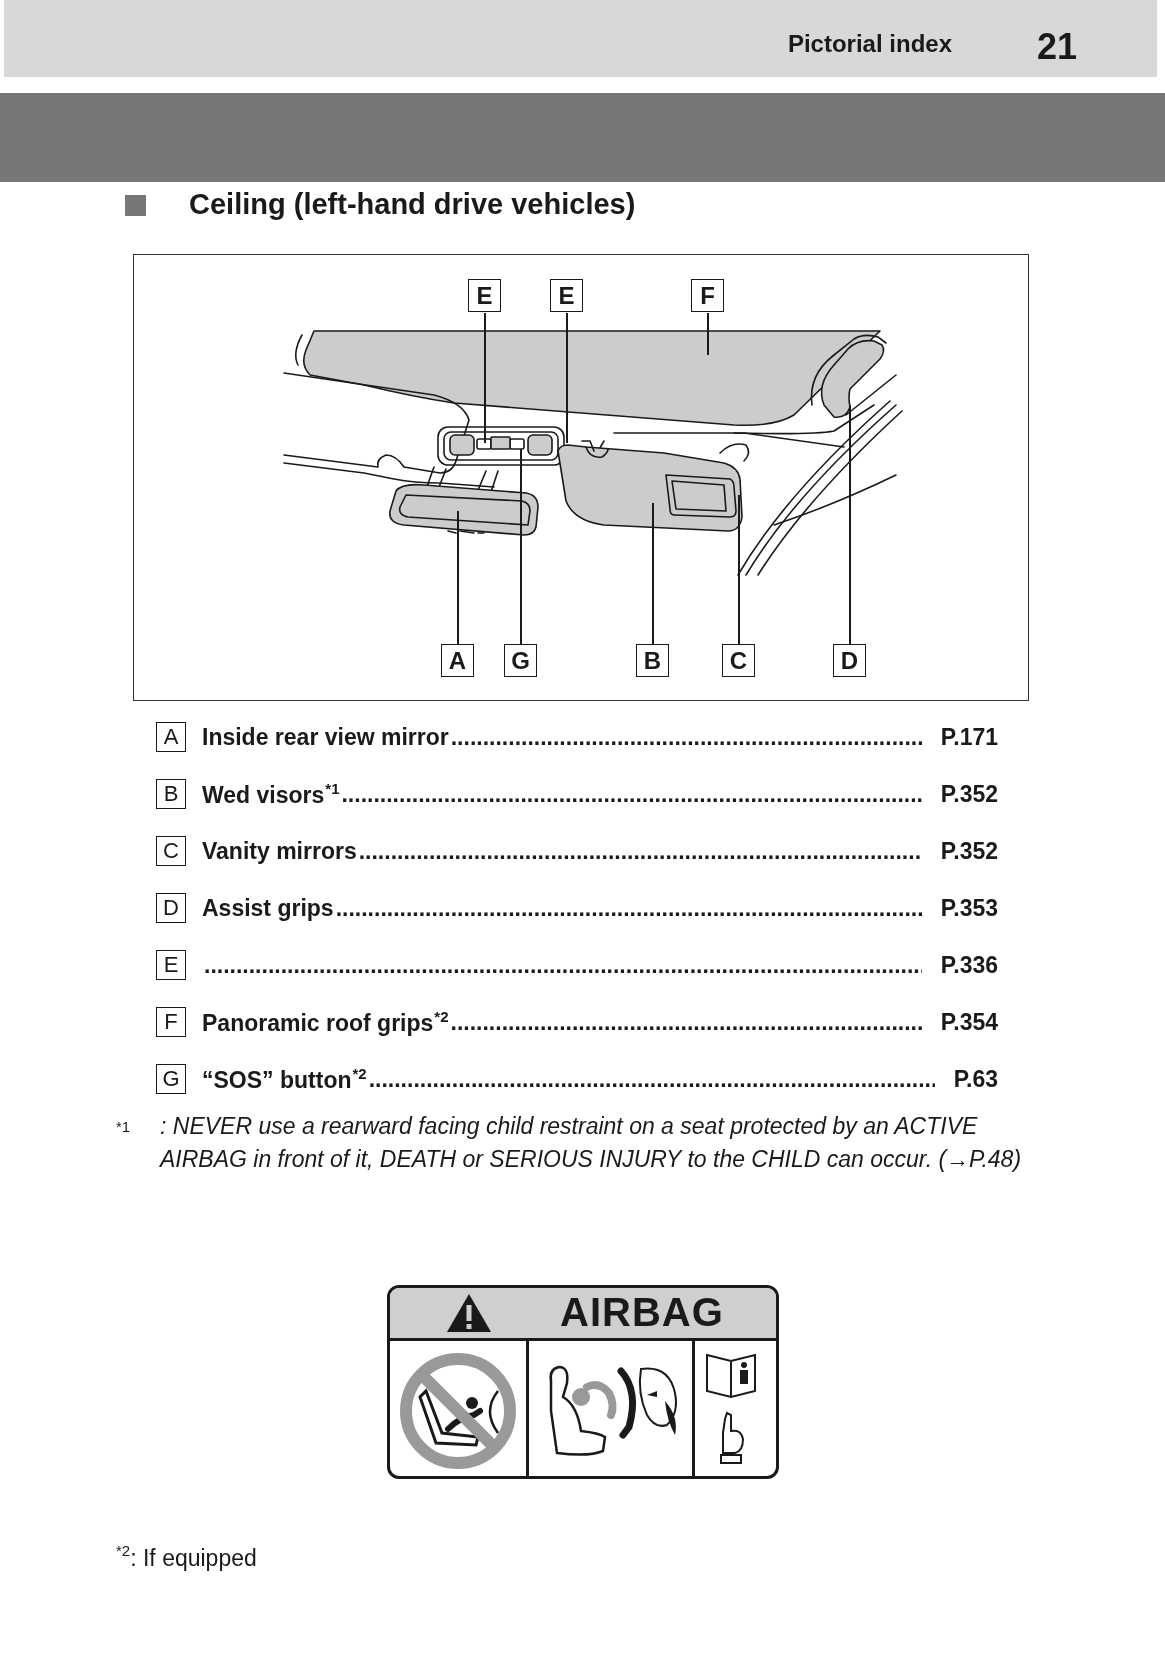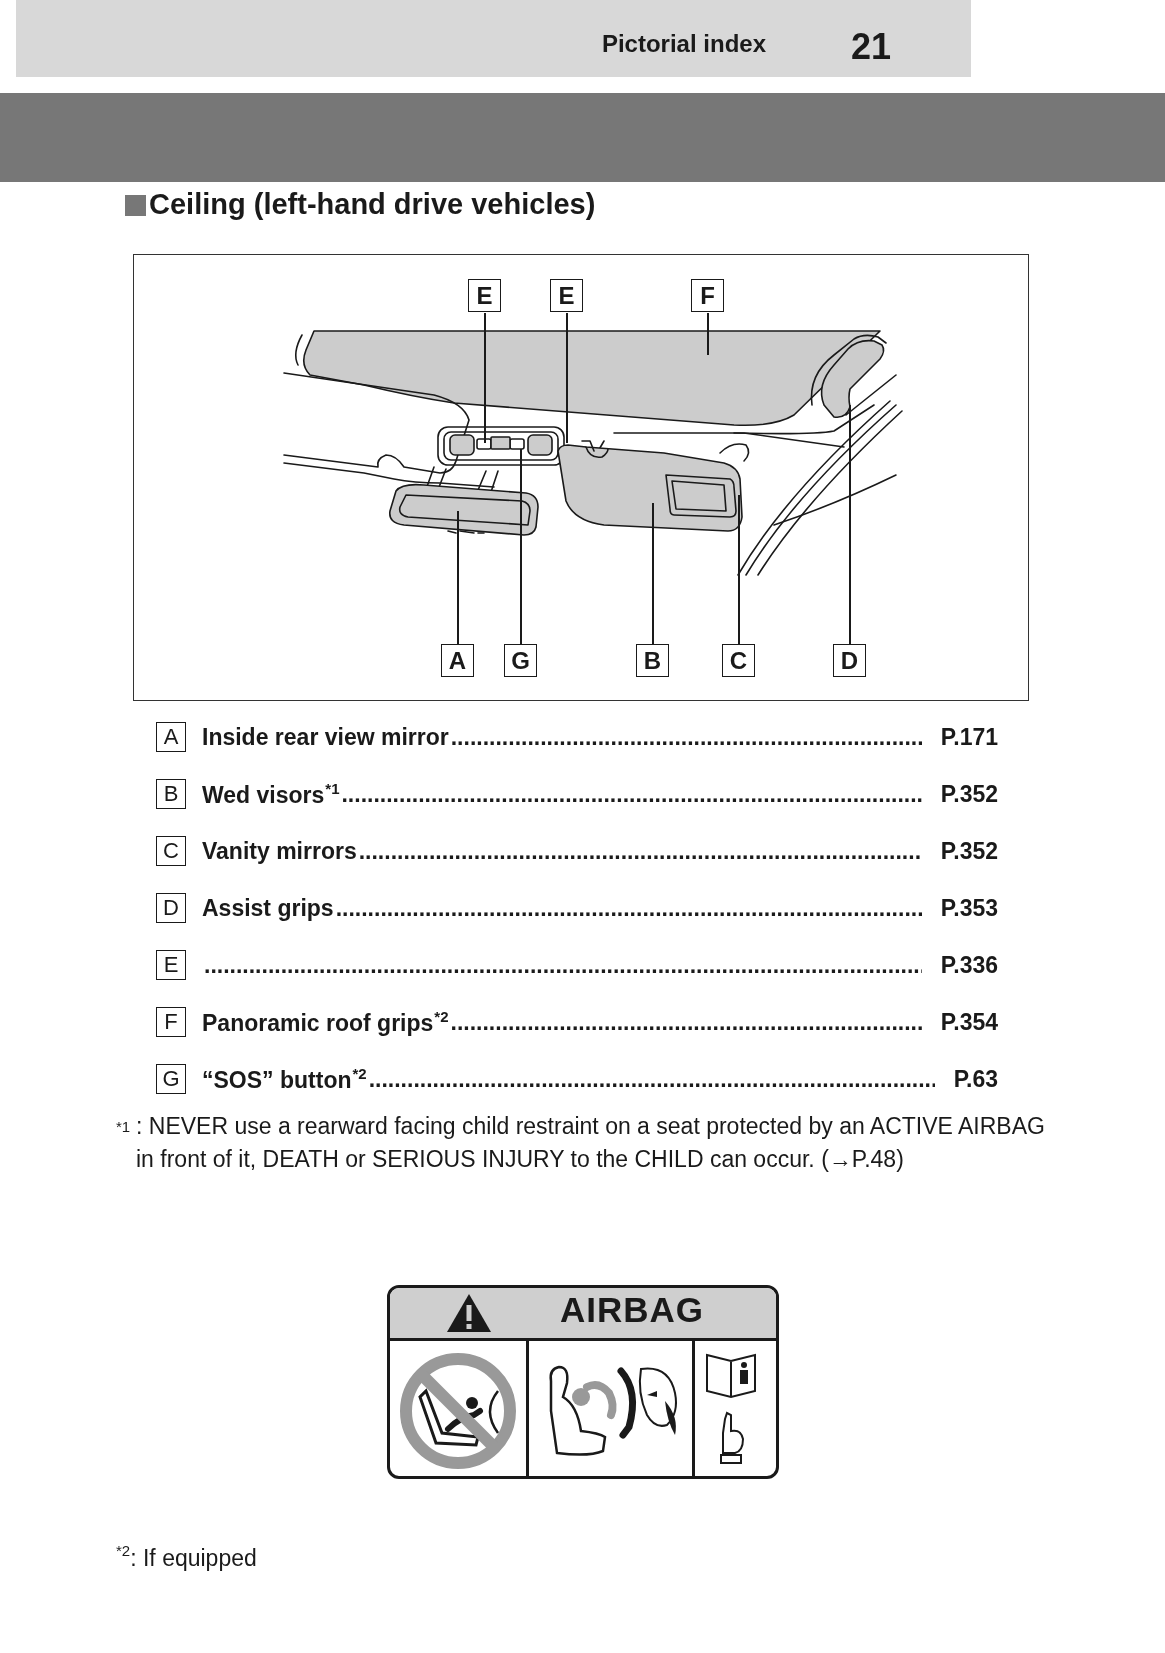--- a/index.html
+++ b/index.html
@@ -1,43 +1,43 @@
 <!DOCTYPE html>
 <html><head>
 <meta charset="utf-8">
 <style>
   html, body { margin:0; padding:0; background:#ffffff; }
   body { width:1165px; height:1653px; position:relative; overflow:hidden;
          font-family:"Liberation Sans", sans-serif; color:#1a1a1a; }
-  .top-band { position:absolute; left:16px; top:0; width:955px; height:77px; background:#d8d8d8; }
+  .top-band { position:absolute; left:4px; top:0; width:1153px; height:77px; background:#d8d8d8; }
   .section-title { position:absolute; right:205px; top:30px; font-size:24px; font-weight:bold; }
   .page-num { position:absolute; right:80px; top:26px; font-size:36px; font-weight:bold; }
   .dark-band { position:absolute; left:0; top:93px; width:1165px; height:89px; background:#777777; }
-  .heading { position:absolute; left:125px; top:188px; font-size:29px; font-weight:bold; display:flex; align-items:center; }
+  .heading { position:absolute; left:125px; top:188px; font-size:29px; font-weight:bold; display:flex; align-items:center;gap:40px; }
   .heading .sq { display:inline-block; width:21px; height:21px; background:#777; margin-right:3px; margin-top:2px; }
   .figure { position:absolute; left:133px; top:254px; width:896px; height:447px; border:1px solid #333; box-sizing:border-box; }
   .figure svg { position:absolute; left:0; top:0; }
   .callout { position:absolute; width:33px; height:33px; border:1.5px solid #1a1a1a; box-sizing:border-box; background:#fff;
              font-weight:bold; font-size:24px; display:flex; align-items:center; justify-content:center; }
   .items { position:absolute; left:156px; top:720px; width:842px; }
   .item { position:absolute; left:0; width:842px; height:34px; display:flex; align-items:center; font-size:23px; font-weight:bold; }
   .item .key { width:30px; height:30px; border:1.5px solid #1a1a1a; box-sizing:border-box; display:flex; align-items:center; justify-content:center;
                font-weight:normal; font-size:22px; margin-right:16px; flex:none; }
   .item .label { white-space:nowrap; flex:none; }
   .item sup { font-size:15px; vertical-align:9px; margin-left:1px; }
   .item .dots { flex:1; overflow:hidden; white-space:nowrap; margin:0 2px; letter-spacing:0px; }
   .item .dots::before { content:"........................................................................................................................................................................................................"; }
   .item .page { flex:none;margin-left:17px; }
   .note1 { position:absolute; left:116px; top:1110px; width:930px; font-size:23px; line-height:33px; }
   .note1 .marker { position:absolute; left:0; top:0; }
   .note1 .marker sup { font-size:15px; vertical-align:10px; }
-  .note1 .text { margin-left:20px; }
+  .note1 .text { margin-left:44px;font-style:italic; }
   .airbag { position:absolute; left:387px; top:1285px; width:392px; height:194px; border:3px solid #1a1a1a; border-radius:12px; box-sizing:border-box; overflow:hidden; }
   .airbag-head { height:50px; background:#cfcfcf; border-bottom:3px solid #1a1a1a; display:flex; align-items:center; position:relative; }
-  .airbag-head .title { position:absolute; left:170px; top:2px; font-size:35px; font-weight:bold; letter-spacing:1px; }
+  .airbag-head .title { position:absolute; left:170px; top:2px; font-size:40px; font-weight:bold; letter-spacing:1px; }
   .airbag-body { display:flex; height:139px; }
   .airbag-body .cell { border-right:3px solid #1a1a1a; height:100%; position:relative; }
   .airbag-body .cell:last-child { border-right:none; }
   .note2 { position:absolute; left:116px; top:1542px; font-size:23px;text-align:center; }
   .note2 sup { font-size:15px; vertical-align:10px; }
 </style>
 </head>
 <body>
 
 <div class="top-band">

